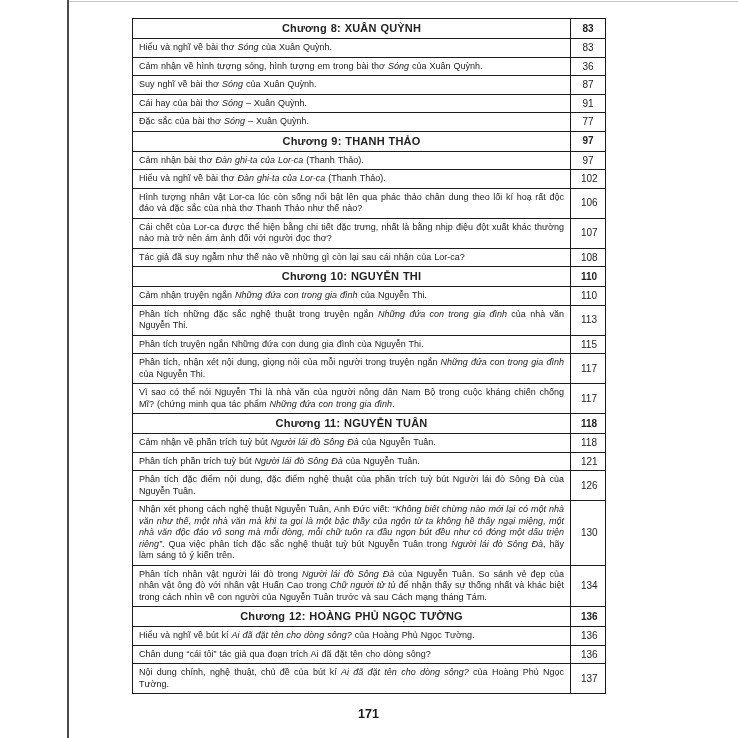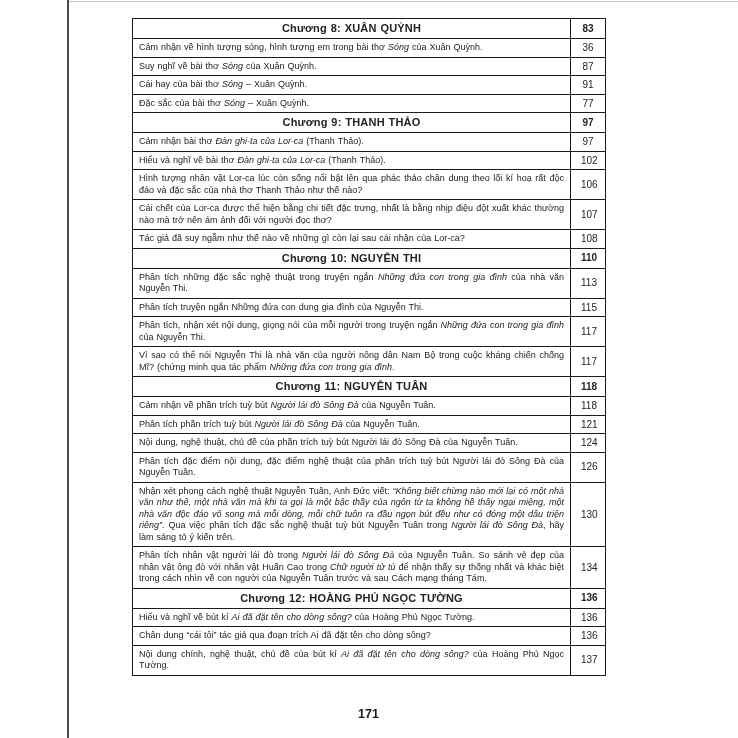--- a/index.html
+++ b/index.html
@@ -59,20 +59,24 @@
     <colgroup>
       <col style="width:438px">
       <col style="width:35px">
     </colgroup>
     <tbody id="toc-body">
         <tr class="section-header">
           <td class="title">Chương 8: XUÂN QUỲNH</td>
           <td class="page">83</td>
         </tr>
         <tr>
+          <td class="title">Hiểu và nghĩ về bài thơ <i>Sóng</i> của Xuân Quỳnh.</td>
+          <td class="page">83</td>
+        </tr>
+        <tr>
           <td class="title">Cảm nhận về hình tượng sóng, hình tượng em trong bài thơ <i>Sóng</i> của Xuân Quỳnh.</td>
           <td class="page">36</td>
         </tr>
         <tr>
           <td class="title">Suy nghĩ về bài thơ <i>Sóng</i> của Xuân Quỳnh.</td>
           <td class="page">87</td>
         </tr>
         <tr>
           <td class="title">Cái hay của bài thơ <i>Sóng</i> – Xuân Quỳnh.</td>
           <td class="page">91</td>
@@ -103,20 +107,24 @@
         </tr>
         <tr>
           <td class="title">Tác giả đã suy ngẫm như thế nào về những gì còn lại sau cái nhận của Lor-ca?</td>
           <td class="page">108</td>
         </tr>
         <tr class="section-header">
           <td class="title">Chương 10: NGUYỄN THI</td>
           <td class="page">110</td>
         </tr>
         <tr>
+          <td class="title">Cảm nhận truyện ngắn <i>Những đứa con trong gia đình</i> của Nguyễn Thi.</td>
+          <td class="page">110</td>
+        </tr>
+        <tr>
           <td class="title">Phân tích những đặc sắc nghệ thuật trong truyện ngắn <i>Những đứa con trong gia đình</i> của nhà văn Nguyễn Thi.</td>
           <td class="page">113</td>
         </tr>
         <tr>
           <td class="title">Phân tích truyện ngắn Những đứa con dung gia đình của Nguyễn Thi.</td>
           <td class="page">115</td>
         </tr>
         <tr>
           <td class="title">Phân tích, nhận xét nội dung, giọng nói của mỗi người trong truyện ngắn <i>Những đứa con trong gia đình</i> của Nguyễn Thi.</td>
           <td class="page">117</td>
@@ -129,24 +137,20 @@
           <td class="title">Chương 11: NGUYỄN TUÂN</td>
           <td class="page">118</td>
         </tr>
         <tr>
           <td class="title">Cảm nhận về phần trích tuỳ bút <i>Người lái đò Sông Đà</i> của Nguyễn Tuân.</td>
           <td class="page">118</td>
         </tr>
         <tr>
           <td class="title">Phân tích phần trích tuỳ bút <i>Người lái đò Sông Đà</i> của Nguyễn Tuân.</td>
           <td class="page">121</td>
-        </tr>
-        <tr>
-          <td class="title">Nội dung, nghệ thuật, chủ đề của phần trích tuỳ bút Người lái đò Sông Đà của Nguyễn Tuân.</td>
-          <td class="page">124</td>
         </tr>
         <tr>
           <td class="title">Phân tích đặc điểm nội dung, đặc điểm nghệ thuật của phần trích tuỳ bút Người lái đò Sông Đà của Nguyễn Tuân.</td>
           <td class="page">126</td>
         </tr>
         <tr>
           <td class="title">Nhận xét phong cách nghệ thuật Nguyễn Tuân, Anh Đức viết: <i>“Không biết chừng nào mới lại có một nhà văn như thế, một nhà văn mà khi ta gọi là một bậc thầy của ngôn từ ta không hề thấy ngại miệng, một nhà văn độc đáo vô song mà mỗi dòng, mỗi chữ tuôn ra đầu ngọn bút đều như có đóng một dấu triện riêng”</i>. Qua việc phân tích đặc sắc nghệ thuật tuỳ bút Nguyễn Tuân trong <i>Người lái đò Sông Đà</i>, hãy làm sáng tỏ ý kiến trên.</td>
           <td class="page">130</td>
         </tr>
         <tr>

